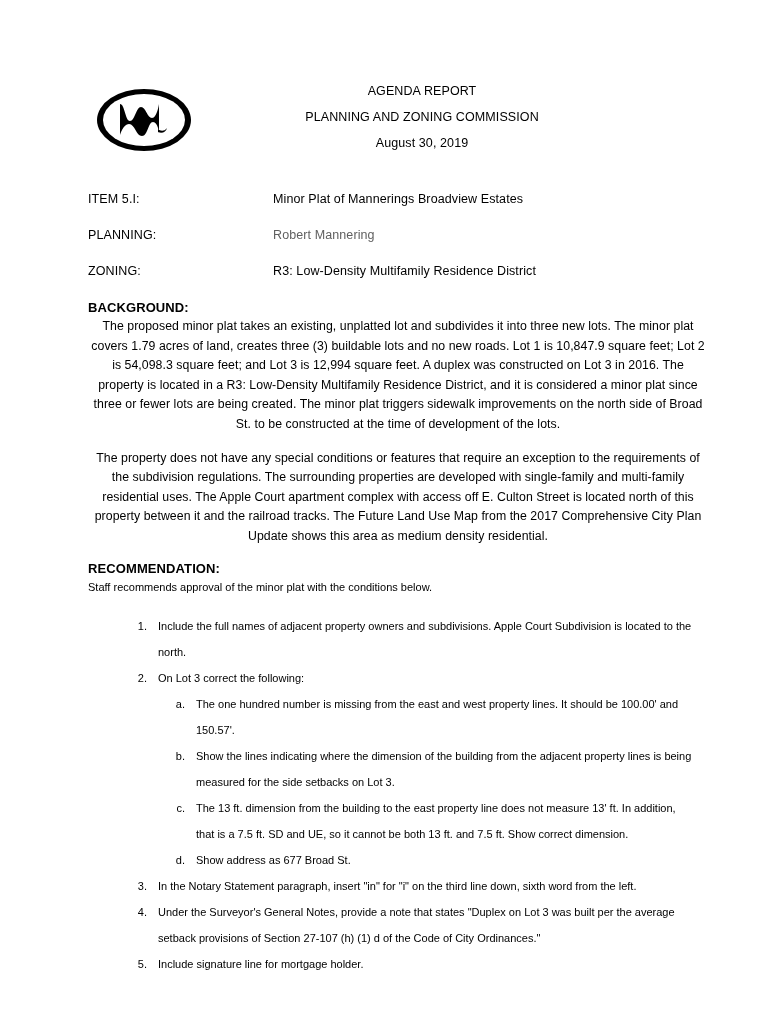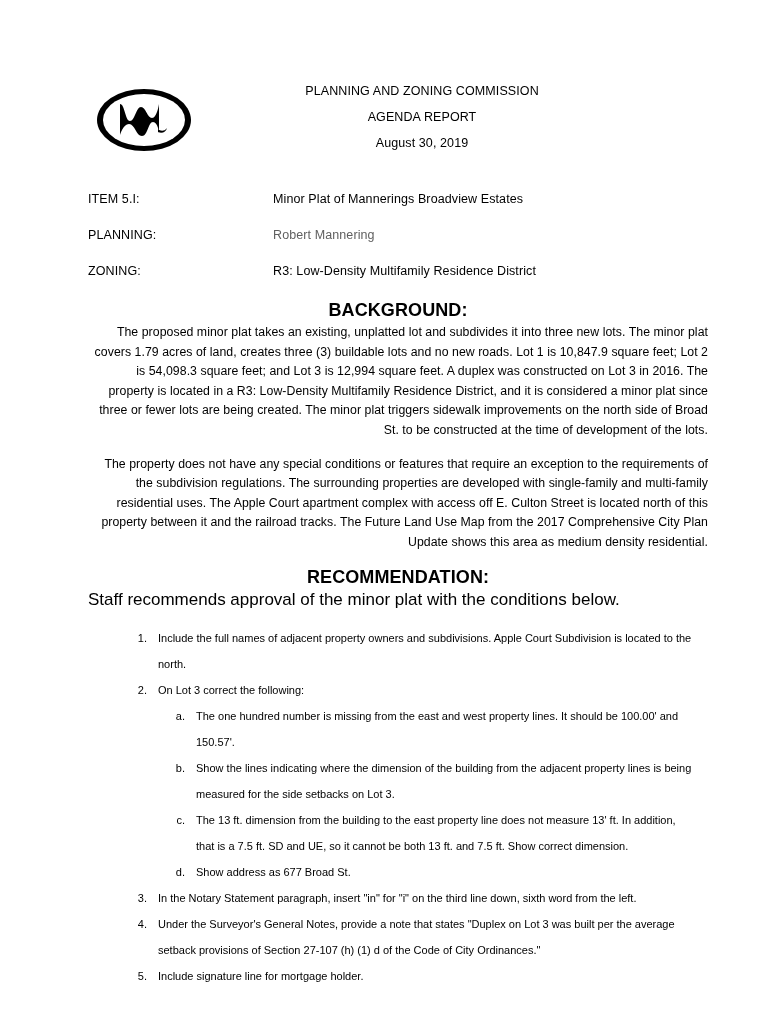--- a/index.html
+++ b/index.html
@@ -60,35 +60,34 @@
   }
   .meta-value {
     font-size: 12.5px;
     letter-spacing: 0.1px;
   }
   .meta-value.link {
     color: #5f5f5f;
   }
   
   h2.section {
-    font-size: 18px;
+    font-size: 13px;
     font-weight: bold;
     margin: 14px 0 2px 0;
     letter-spacing: 0.1px;
-    text-align: center;
   }
   p.body {
     font-size: 12.3px;
     line-height: 19.6px;
     margin: 0 0 14px 0;
-    text-align: right;
+    text-align: center;
     letter-spacing: 0.05px;
   }
   .rec-line {
-    font-size: 17px;
+    font-size: 11px;
     line-height: 19.6px;
     margin: 2px 0 14px 0;
   }
   
   ol.conds {
     margin: 16px;
     padding-left: 46px;
     font-size: 11px;
     line-height: 26px;
   }
@@ -113,22 +112,22 @@
   <div class="header">
     <div class="logo">
       <svg width="96" height="64" viewBox="0 0 96 64" aria-hidden="true">
         <ellipse cx="48" cy="32" rx="47" ry="31" fill="#000000"></ellipse>
         <ellipse cx="48" cy="32" rx="41" ry="26" fill="#ffffff"></ellipse>
         <path d="M24 16 L24 47 C24 47 27 36 33 36 C39 36 40 48 46 48 C52 48 52 34 57 34 C62 34 63 45 63 45 L63 16 C63 16 61 30 56 30 C51 30 50 19 45 19 C40 19 39 33 34 33 C29 33 29 16 24 16 Z" fill="#000000"></path>
         <path d="M62 44 C66 46 70 44 71 40 C68 44 64 43 62 41 Z" fill="#000000"></path>
       </svg>
     </div>
     <div class="header-text">
+      <div class="header-line">AGENDA REPORT</div>
       <div class="header-line">PLANNING AND ZONING COMMISSION</div>
-      <div class="header-line">AGENDA REPORT</div>
       <div class="header-line">August 30, 2019</div>
     </div>
   </div>
 
   <div class="meta">
     <div class="meta-row">
       <div class="meta-label">ITEM 5.I:</div>
       <div class="meta-value">Minor Plat of Mannerings Broadview Estates</div>
     </div>
     <div class="meta-row">

